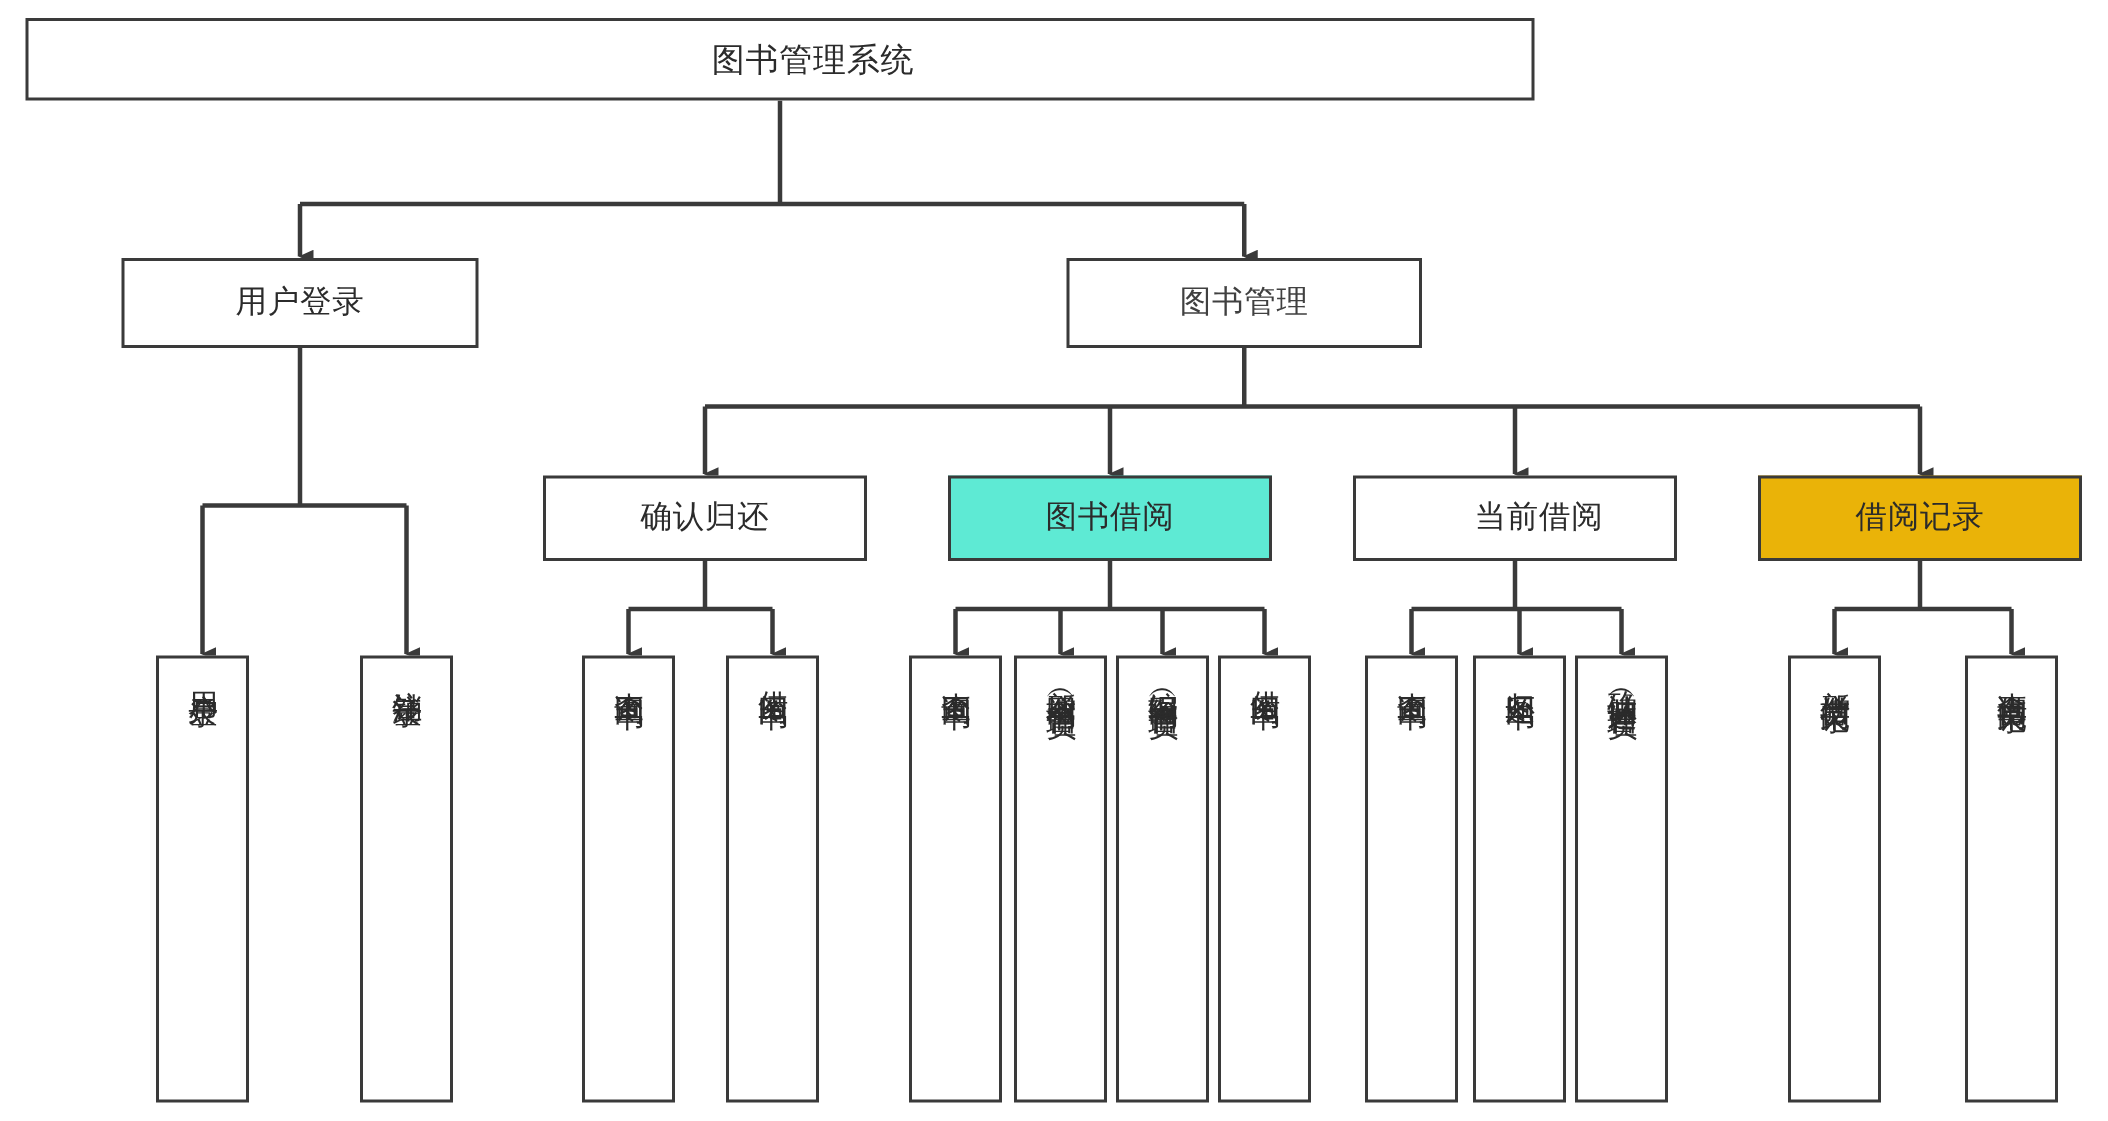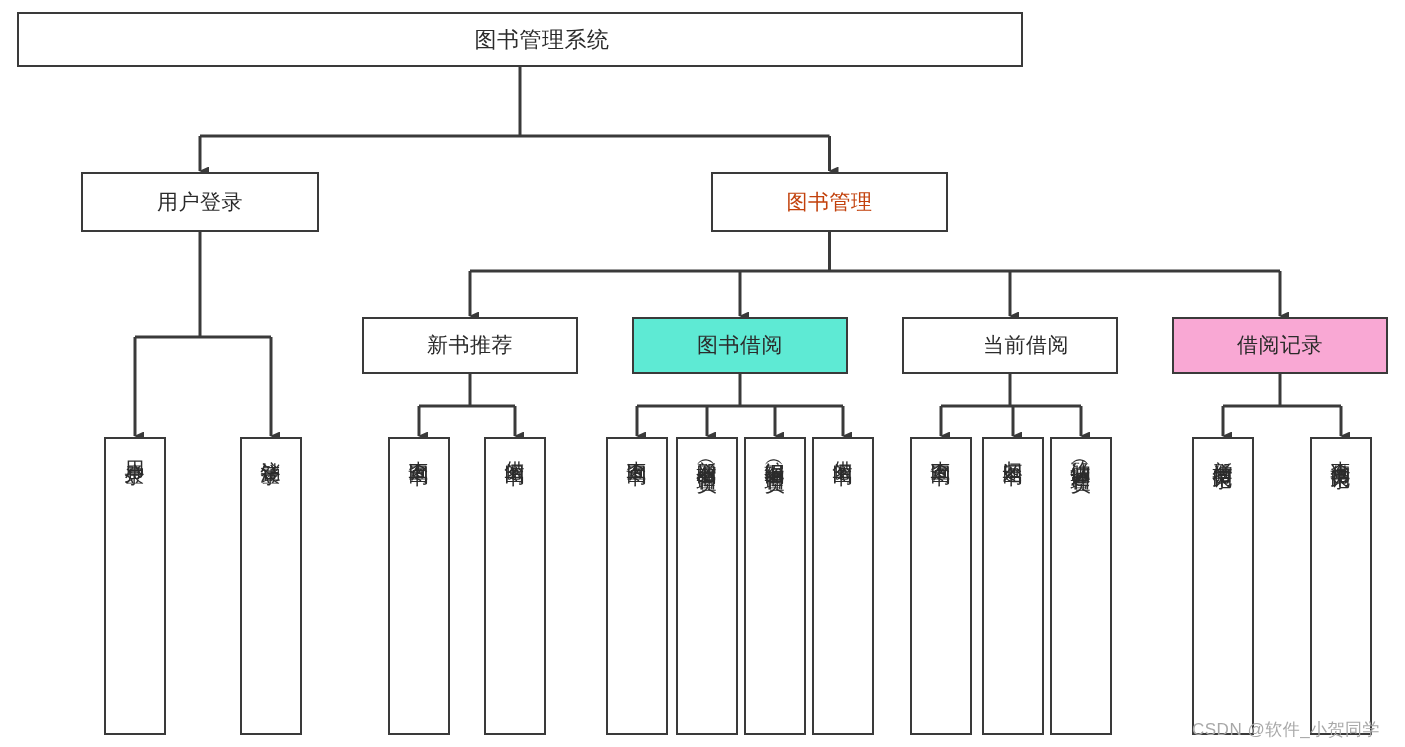--- a/index.html
+++ b/index.html
@@ -118,32 +118,32 @@
   </svg>
 
   <div id="node-layer">
       <div class="node horizontal root" id="node-root" style="left: 17px; top: 12px; width: 1006px; height: 55px; border-color: rgb(58, 58, 58); background: rgb(255, 255, 255);">
         <span class="node-label" style="color: rgb(43, 43, 43);">图书管理系统</span>
       </div>
       <div class="node horizontal" id="node-user-login" style="left: 81px; top: 172px; width: 238px; height: 60px; border-color: rgb(58, 58, 58); background: rgb(255, 255, 255);">
         <span class="node-label" style="color: rgb(43, 43, 43);">用户登录</span>
       </div>
       <div class="node horizontal" id="node-book-manage" style="left: 711px; top: 172px; width: 237px; height: 60px; border-color: rgb(58, 58, 58); background: rgb(255, 255, 255);">
-        <span class="node-label" style="color: #c2410c;">图书管理</span>
+        <span class="node-label" style="color: #404040;">图书管理</span>
       </div>
       <div class="node horizontal" id="node-new-book-recommend" style="left: 362px; top: 317px; width: 216px; height: 57px; border-color: rgb(58, 58, 58); background: rgb(255, 255, 255);">
-        <span class="node-label" style="color: rgb(43, 43, 43);">新书推荐</span>
+        <span class="node-label" style="color: rgb(43, 43, 43);">确认归还</span>
       </div>
       <div class="node horizontal" id="node-book-borrow" style="left: 632px; top: 317px; width: 216px; height: 57px; border-color: rgb(58, 58, 58); background: #5eead4;">
         <span class="node-label" style="color: rgb(43, 43, 43);">图书借阅</span>
       </div>
       <div class="node horizontal" id="node-current-borrow" style="left: 902px; top: 317px; width: 216px; height: 57px; border-color: rgb(58, 58, 58); background: rgb(255, 255, 255); padding-left: 32px;">
         <span class="node-label" style="color: rgb(43, 43, 43);">当前借阅</span>
       </div>
-      <div class="node horizontal" id="node-borrow-record" style="left: 1172px; top: 317px; width: 216px; height: 57px; border-color: rgb(58, 58, 58); background: #f9a8d4;">
+      <div class="node horizontal" id="node-borrow-record" style="left: 1172px; top: 317px; width: 216px; height: 57px; border-color: rgb(58, 58, 58); background: #eab308;">
         <span class="node-label" style="color: rgb(43, 43, 43);">借阅记录</span>
       </div>
       <div class="node vertical" id="node-leaf-user-login" style="left: 104px; top: 437px; width: 62px; height: 298px; border-color: rgb(58, 58, 58); background: rgb(255, 255, 255);">
         <span class="node-label" style="color: rgb(43, 43, 43);">用户登录</span>
       </div>
       <div class="node vertical" id="node-leaf-logout" style="left: 240px; top: 437px; width: 62px; height: 298px; border-color: rgb(58, 58, 58); background: rgb(255, 255, 255);">
         <span class="node-label" style="color: rgb(43, 43, 43);">注销登录</span>
       </div>
       <div class="node vertical" id="node-leaf-query-book-1" style="left: 388px; top: 437px; width: 62px; height: 298px; border-color: rgb(58, 58, 58); background: rgb(255, 255, 255);">
         <span class="node-label" style="color: rgb(43, 43, 43);">查询图书</span>
@@ -173,14 +173,13 @@
         <span class="node-label" style="color: rgb(43, 43, 43);">确认归还（管理员）</span>
       </div>
       <div class="node vertical" id="node-leaf-add-record" style="left: 1192px; top: 437px; width: 62px; height: 298px; border-color: rgb(58, 58, 58); background: rgb(255, 255, 255);">
         <span class="node-label" style="color: rgb(43, 43, 43);">新增借阅记录</span>
       </div>
       <div class="node vertical" id="node-leaf-query-record" style="left: 1310px; top: 437px; width: 62px; height: 298px; border-color: rgb(58, 58, 58); background: rgb(255, 255, 255);">
         <span class="node-label" style="color: rgb(43, 43, 43);">查询借阅记录</span>
       </div>
     </div>
 
-  <div class="watermark" style="left: 1192px; top: 718px; color: rgb(168, 168, 168);">CSDN @软件_小贺同学</div>
 </div>
 
 </body></html>

